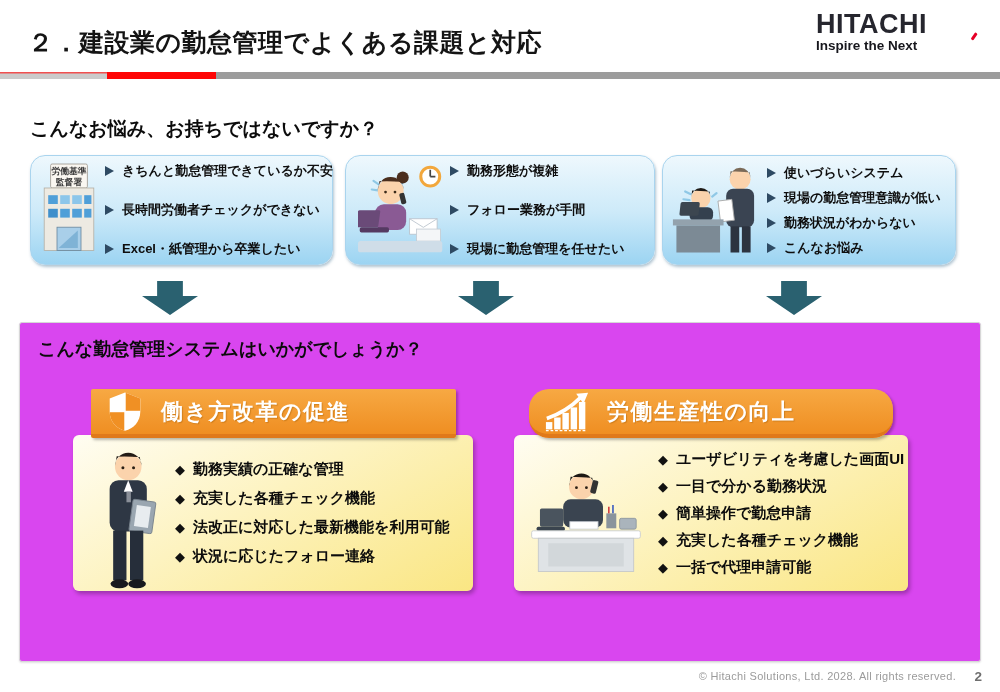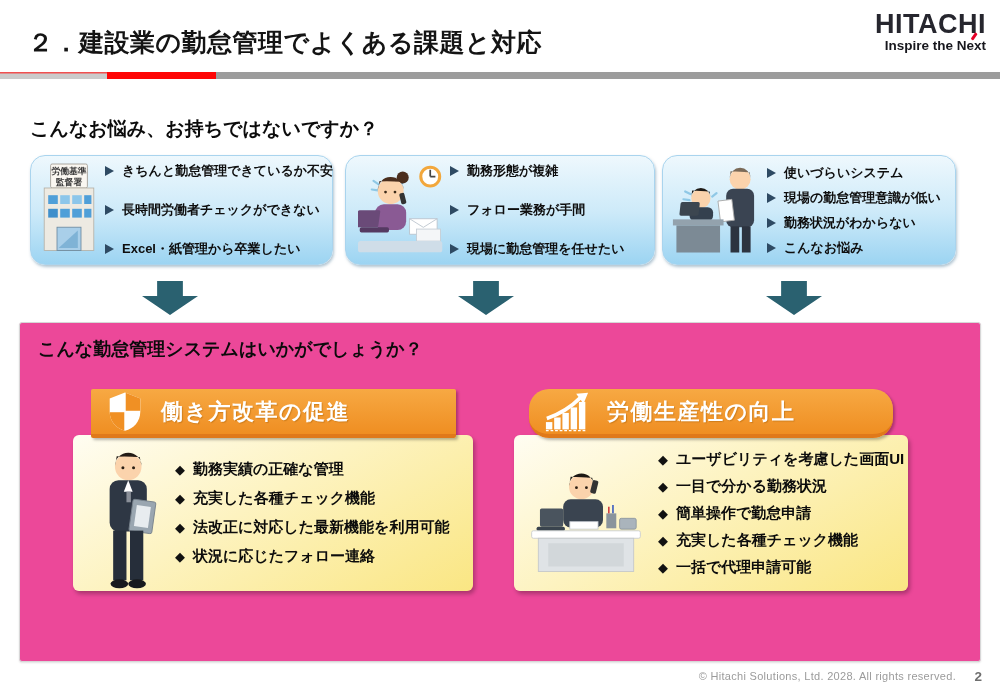--- a/index.html
+++ b/index.html
@@ -2,21 +2,21 @@
 <html><head>
 <meta charset="utf-8">
 <style>
   html,body{margin:0;padding:0;background:#ffffff;}
   .slide{position:relative;width:1000px;height:692px;background:#ffffff;overflow:hidden;
          font-family:"Liberation Sans","DejaVu Sans",sans-serif;color:#111;}
 
   
   .page-title{position:absolute;left:28px;top:26px;font-size:25px;font-weight:600;
               color:#141414;letter-spacing:.5px;white-space:nowrap;}
-  .logo{position:absolute;right:14px;top:10px;width:170px;text-align:right;}
+  .logo{position:absolute;right:14px;top:10px;width:170px;text-align:left;}
   .logo-brand{font-size:27px;font-weight:800;letter-spacing:.5px;color:#26262e;line-height:1.05;}
   .logo-tagline{position:relative;font-size:13.5px;font-weight:700;color:#17171d;margin-top:0;}
   .red-accent{position:absolute;right:8px;top:-3px;width:8px;height:2.5px;background:#e60027;
               transform:rotate(-55deg);border-radius:1px;}
   .rule{position:absolute;left:0;top:72px;width:1000px;height:7px;display:flex;}
   .rule .seg1{width:107px;background:#cbcbcb;box-shadow:inset 0 1.5px 0 #f05050;}
   .rule .seg2{width:109px;background:#fe0505;}
   .rule .seg3{flex:1;background:#9c9c9c;}
 
   
@@ -29,21 +29,21 @@
   .bbox ul{list-style:none;margin:0;padding:0;display:flex;flex-direction:column;gap:21px;}
   .bbox li{display:flex;align-items:center;font-size:13px;font-weight:700;color:#0e0e0e;white-space:nowrap;}
   .tri{flex:0 0 auto;width:0;height:0;border-left:9px solid #2e4a63;border-top:5px solid transparent;
        border-bottom:5px solid transparent;margin-right:8px;}
 
   .down-arrow{position:absolute;top:281px;width:56px;height:34px;background:#2a6170;
               clip-path:polygon(27% 0,73% 0,73% 44%,100% 44%,50% 100%,0 44%,27% 44%);
               filter:drop-shadow(2px 2px 2px rgba(0,0,0,.35));}
 
   
-  .panel{position:absolute;left:19px;top:322px;width:962px;height:340px;background:#ec4899;
+  .panel{position:absolute;left:19px;top:322px;width:962px;height:340px;background:#d946ef;
          border:1px solid #d7d7d7;border-radius:3px;box-shadow:0 1px 2px rgba(0,0,0,.12);box-sizing:border-box;}
   .panel-heading{position:absolute;left:18px;top:14px;font-size:18px;font-weight:700;color:#0b0b0b;}
 
   .banner{position:absolute;top:66px;height:49px;border-radius:2px;color:#fff;display:flex;align-items:center;
           background:linear-gradient(180deg,#f7a943 0%,#f0essai 0) ;
           background:linear-gradient(180deg,#f7a943 0%,#ef8e22 100%);
           border-bottom:4px solid #e0791a;box-shadow:2px 2px 3px rgba(0,0,0,.28);box-sizing:border-box;z-index:2;}
   .banner .bicon{margin-left:16px;flex:0 0 auto;display:flex;}
   .banner .blabel{font-size:22px;font-weight:700;letter-spacing:1.5px;margin-left:18px;white-space:nowrap;
                   text-shadow:1px 1px 1px rgba(160,90,0,.4);}

